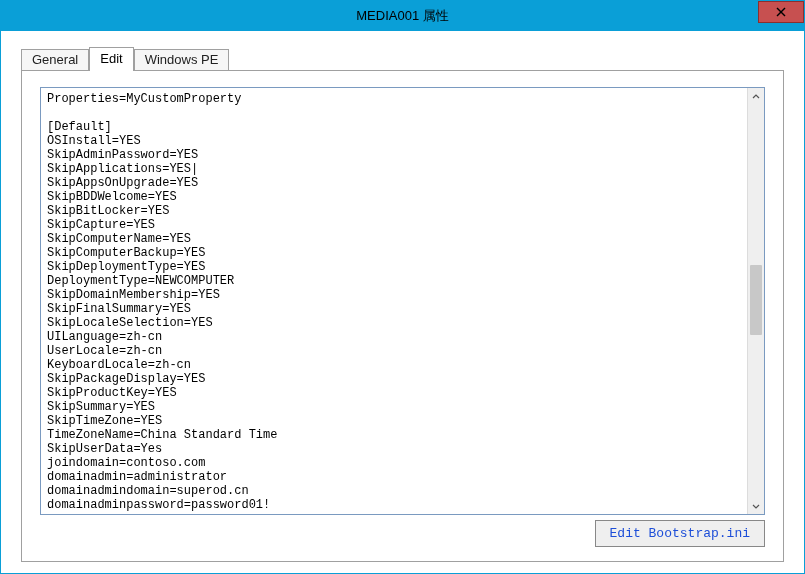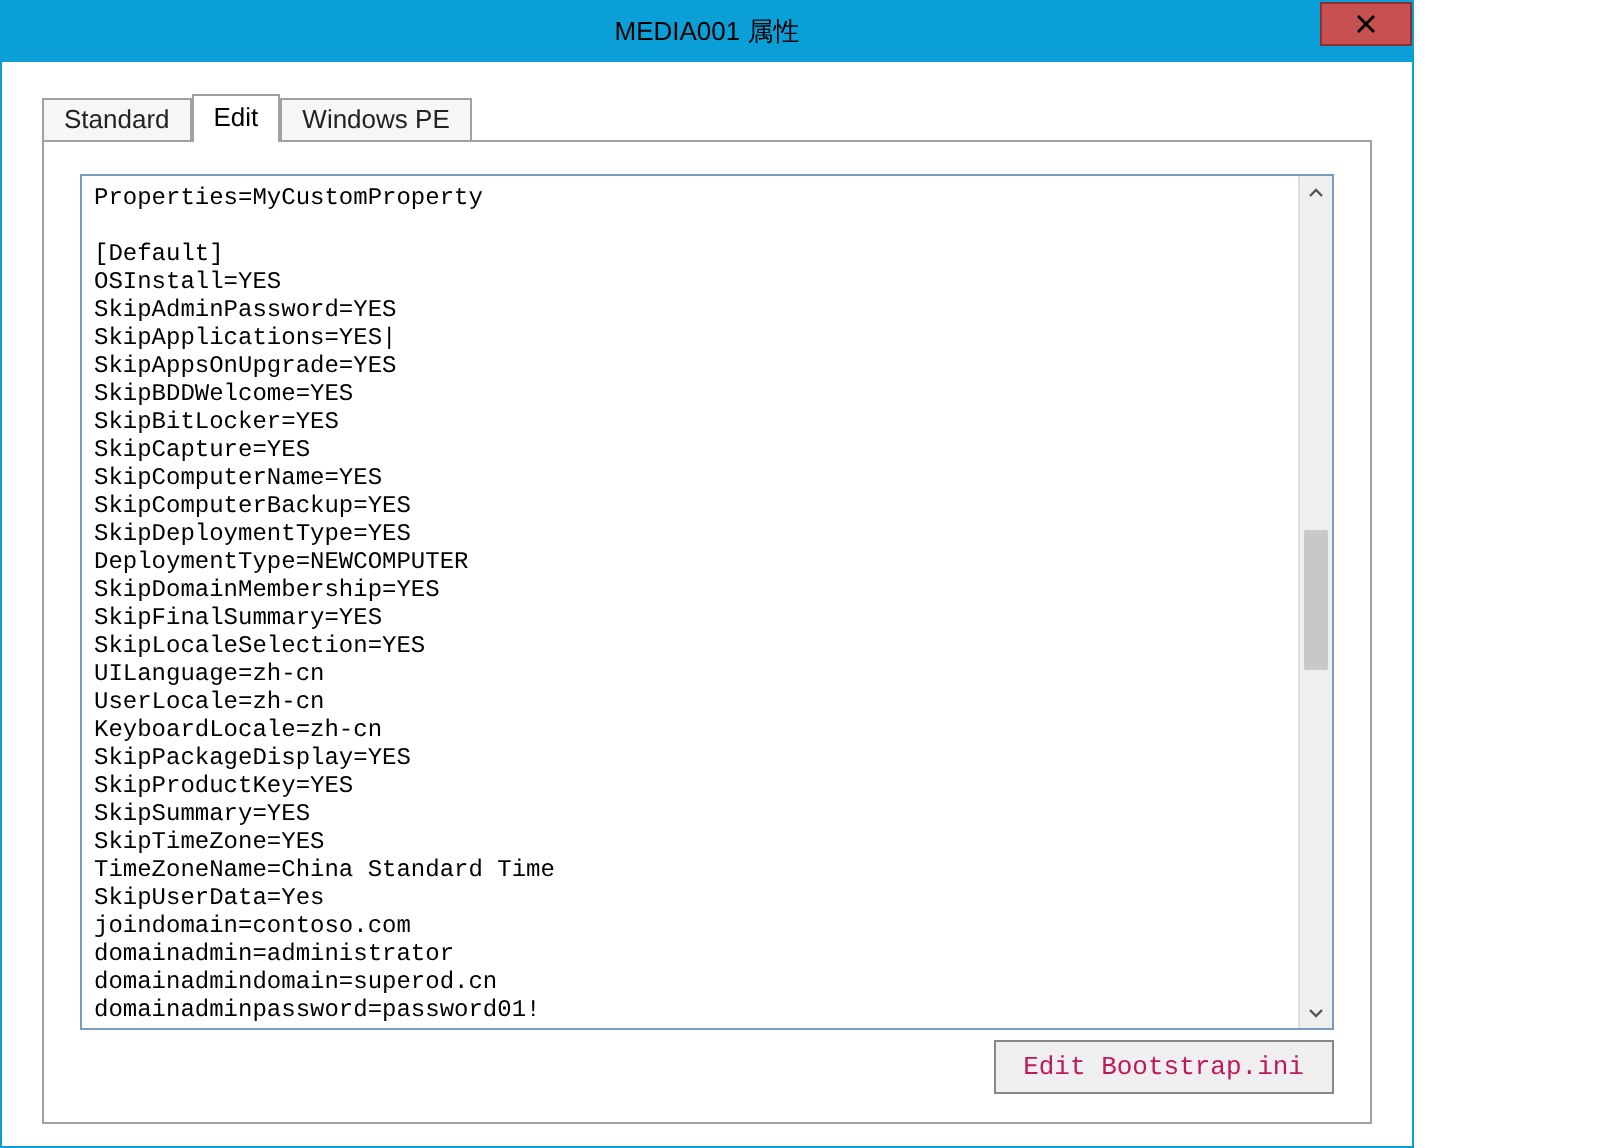--- a/index.html
+++ b/index.html
@@ -5,21 +5,21 @@
   * { box-sizing: border-box; }
   html, body {
     margin: 0; padding: 0;
     width: 805px; height: 574px;
     font-family: "Microsoft YaHei", "Segoe UI", Tahoma, sans-serif;
     font-size: 12px;
     background: #fff;
     overflow: hidden;
   }
   .window {
-    width: 707px; height: 574px;
+    width: 805px; height: 574px;
     background: #fff;
     border: 1px solid #0a9fd7;
     position: relative;
   }
   .titlebar {
     height: 30px;
     background: #0a9fd7;
     display: flex;
     align-items: center;
     justify-content: center;
@@ -132,41 +132,41 @@
   }
   .footerbtn {
     position: absolute;
     right: 18px;
     bottom: 14px;
     border: 1px solid #888;
     background: #efefef;
     padding: 5px 14px;
     font-family: "SimSun","NSimSun","Courier New",monospace;
     font-size: 13px;
-    color:#be185d;
+    color:#1d4ed8;
     cursor: default;
   }
 </style>
 </head>
 <body>
 
 <div class="window">
   <div class="titlebar">
     <div class="title">MEDIA001 属性</div>
     <div class="close-btn">
       <svg width="10" height="10" viewBox="0 0 10 10">
         <line x1="1" y1="1" x2="9" y2="9" stroke="#000" stroke-width="1.4"></line>
         <line x1="9" y1="1" x2="1" y2="9" stroke="#000" stroke-width="1.4"></line>
       </svg>
     </div>
   </div>
 
   <div class="client">
     <div class="tabstrip">
-      <div class="tab inactive">Standard</div>
+      <div class="tab inactive">General</div>
       <div class="tab active">Edit</div>
       <div class="tab inactive">Windows PE</div>
     </div>
 
     <div class="tabpage">
       <div class="textwrap">
         <div class="textarea">Properties=MyCustomProperty
 
 [Default]
 OSInstall=YES

